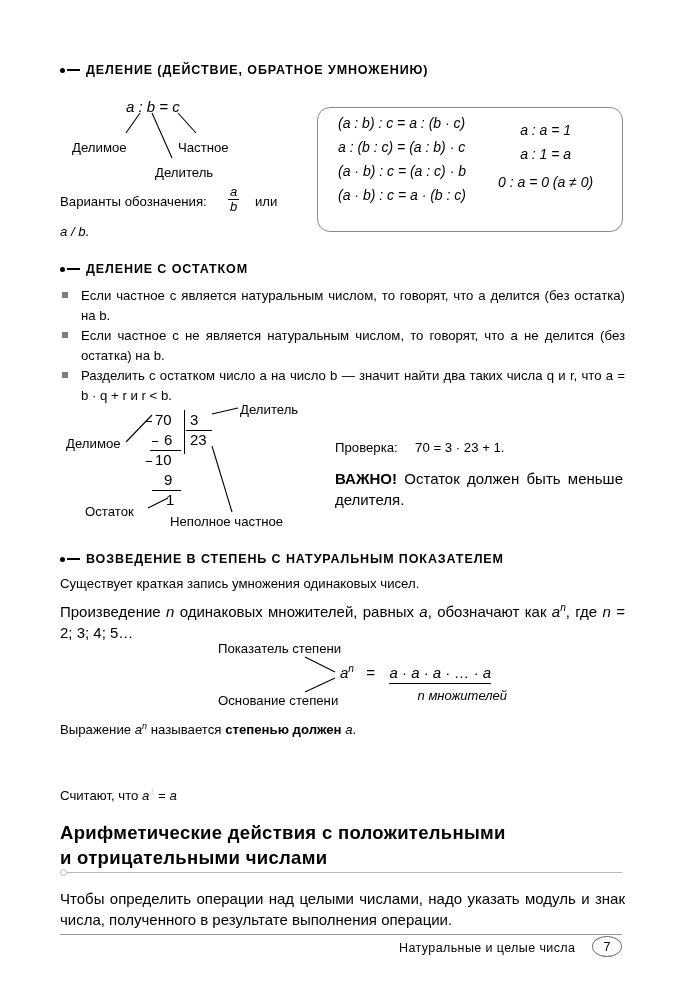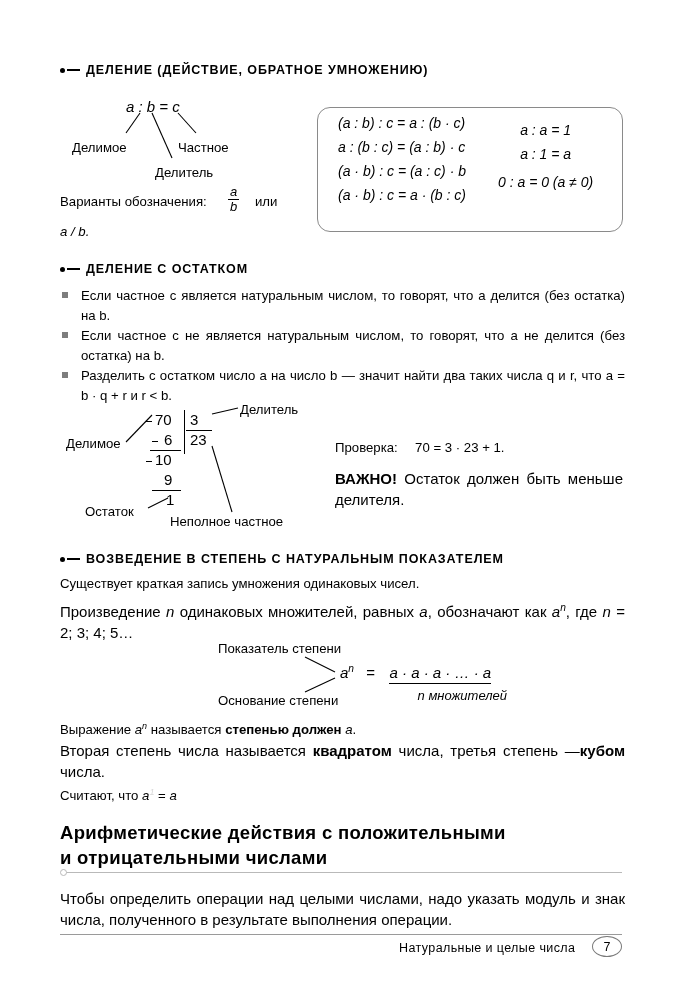--- a/index.html
+++ b/index.html
@@ -331,23 +331,20 @@
   </div>
 
   <div class="ubrace" style="left:377px; top:688px; width:130px;">
     <span class="it">n множителей</span>
   </div>
 
   <div class="t" style="left:60px; top:717px;">
     <span>Выражение </span><span class="it">a</span><sup class="sm">n</sup><span> называется </span><span class="bd">степенью должен</span><span> </span><span class="it">a</span><span>.</span>
   </div>
 
-  <div class="just" style="left:60px; top:740px; width:565px;">
-    <span>Вторая  степень  числа  называется  </span><span class="bd">квадратом</span><span>  числа,  третья  степень  —</span><span class="bd">кубом</span><span>  числа.</span>
-  </div>
 
   <div class="t" style="left:60px; top:783px;">
     <span>Считают, что  </span><span class="it">a</span><sup class="sm" style="color:#d8d8d8;">1</sup><span> = </span><span class="it">a</span>
   </div>
 
   <div class="bighead" style="left:60px; top:820px; width:570px;">
     <div>Арифметические  действия  с  положительными</div>
     <div>и  отрицательными  числами</div>
   </div>
   <div class="rule" style="left:64px; top:872px; width:558px;"></div>

